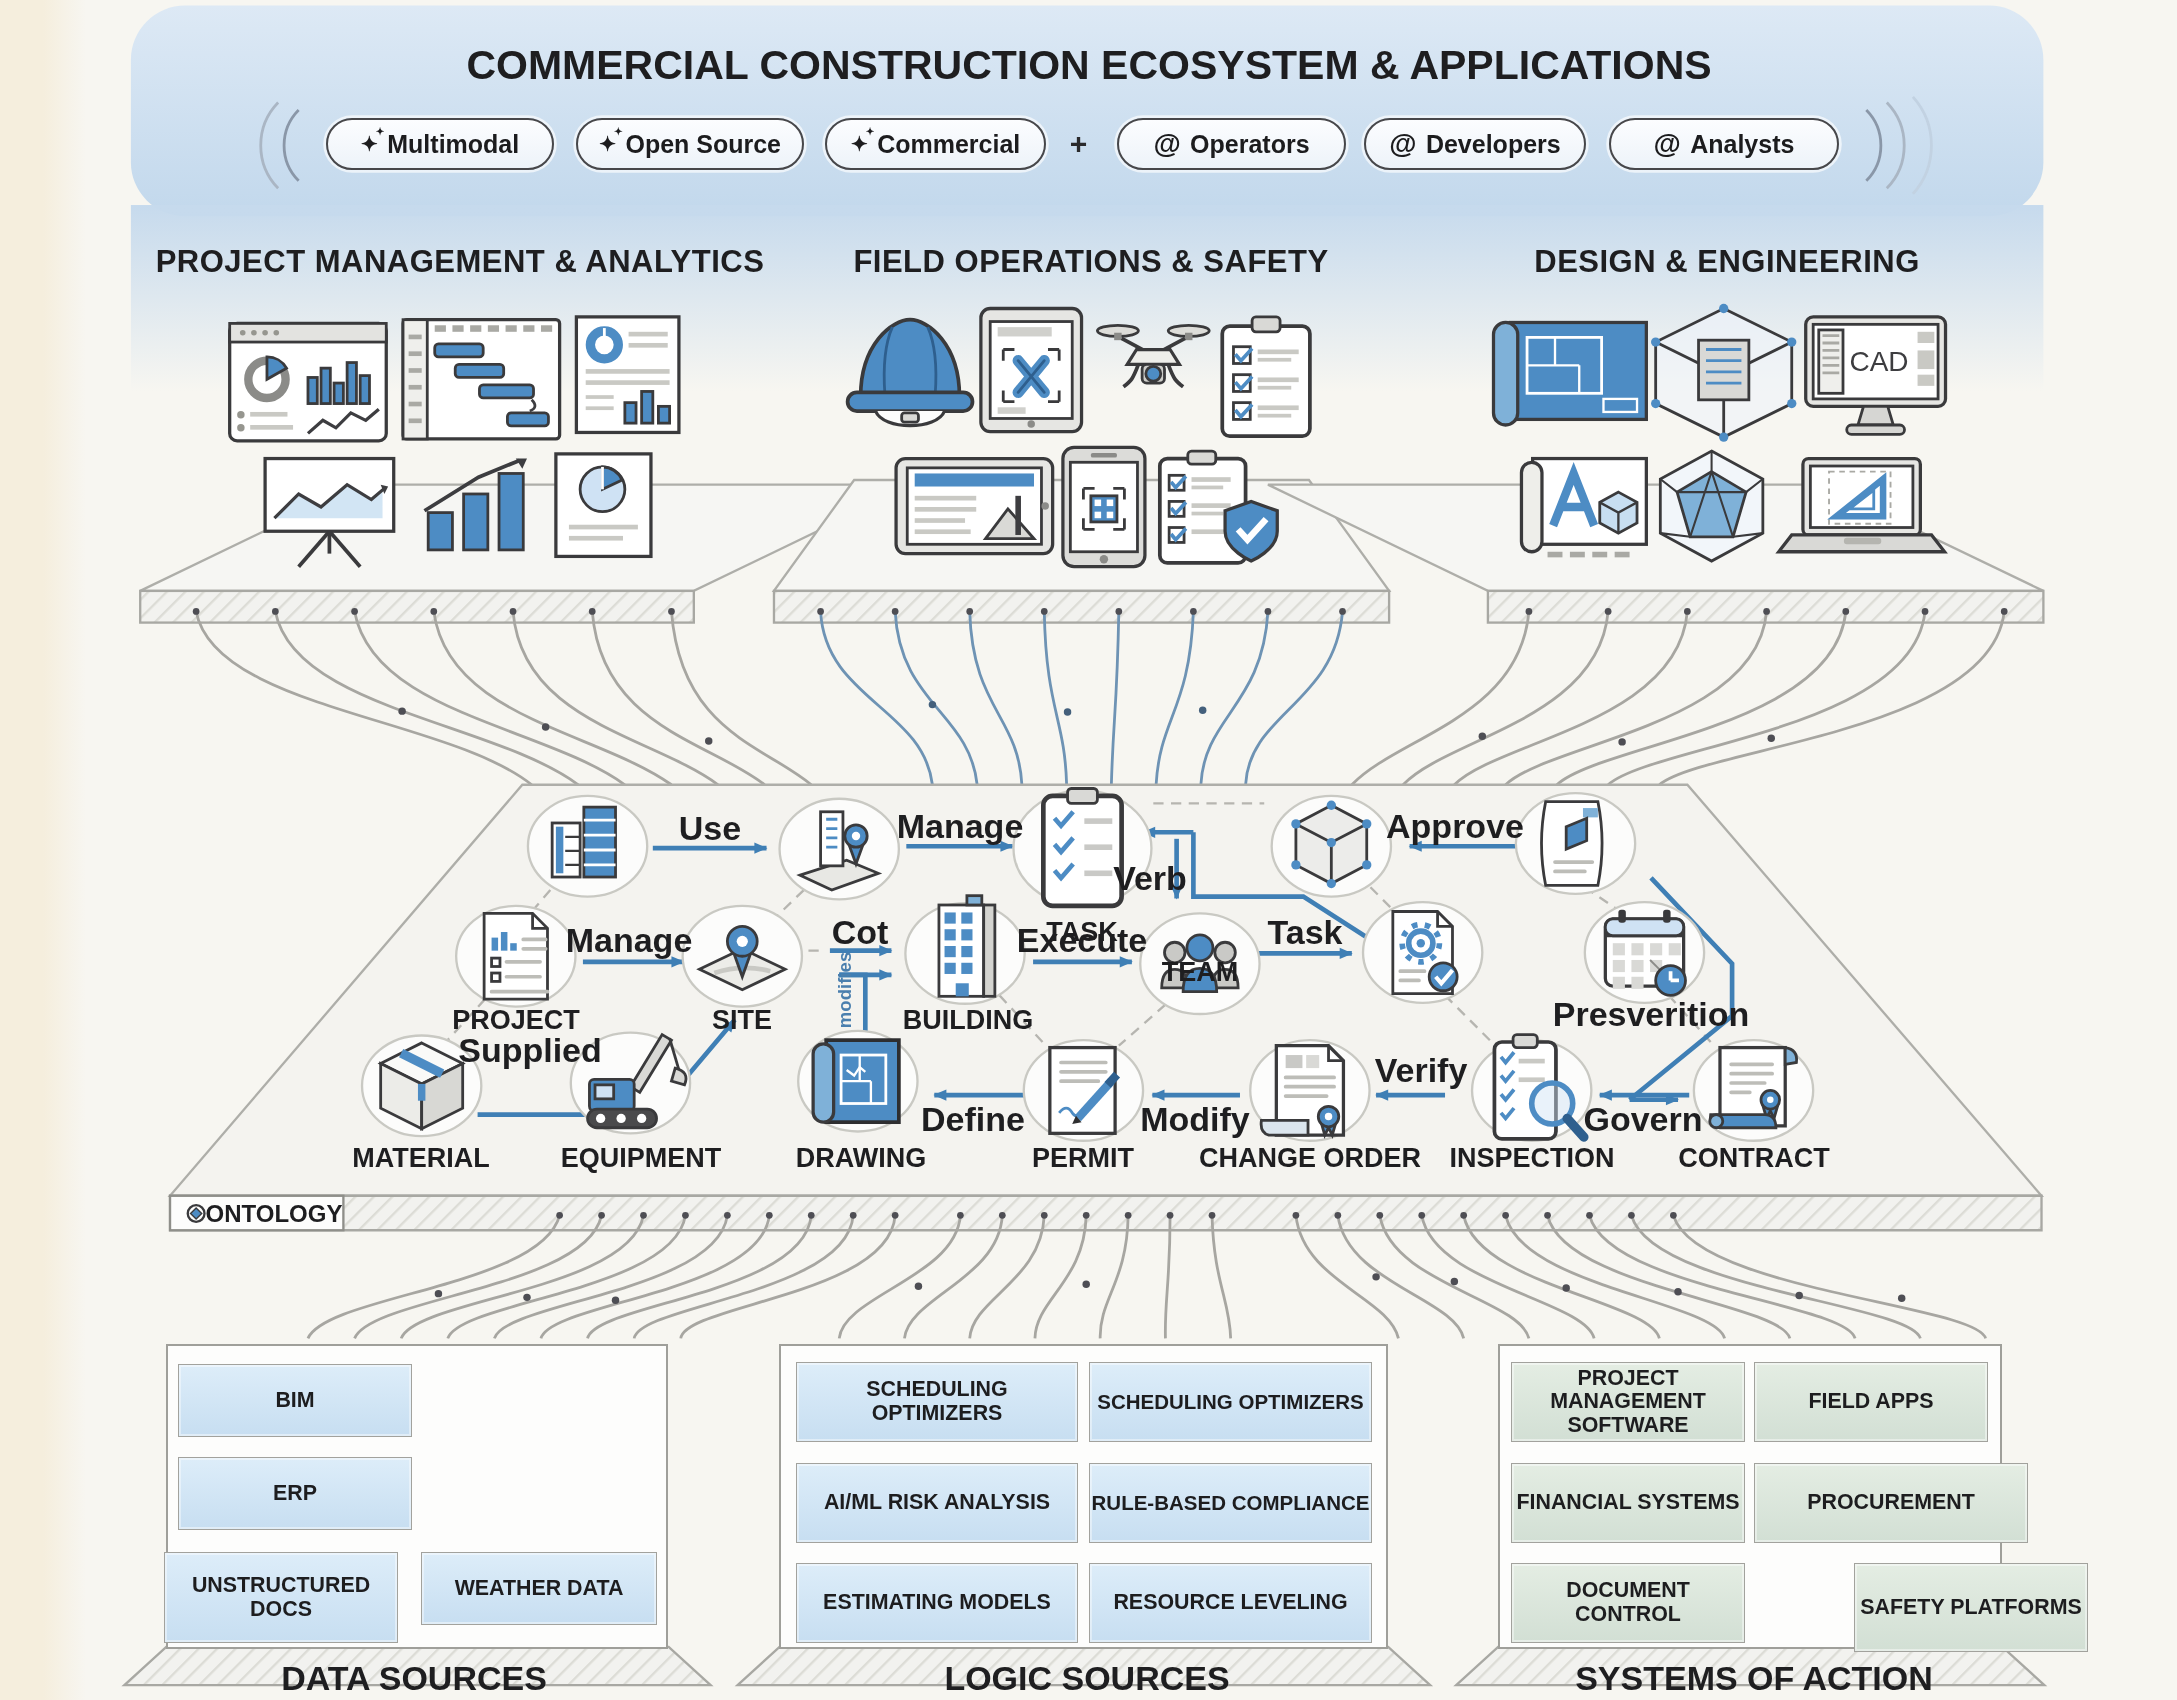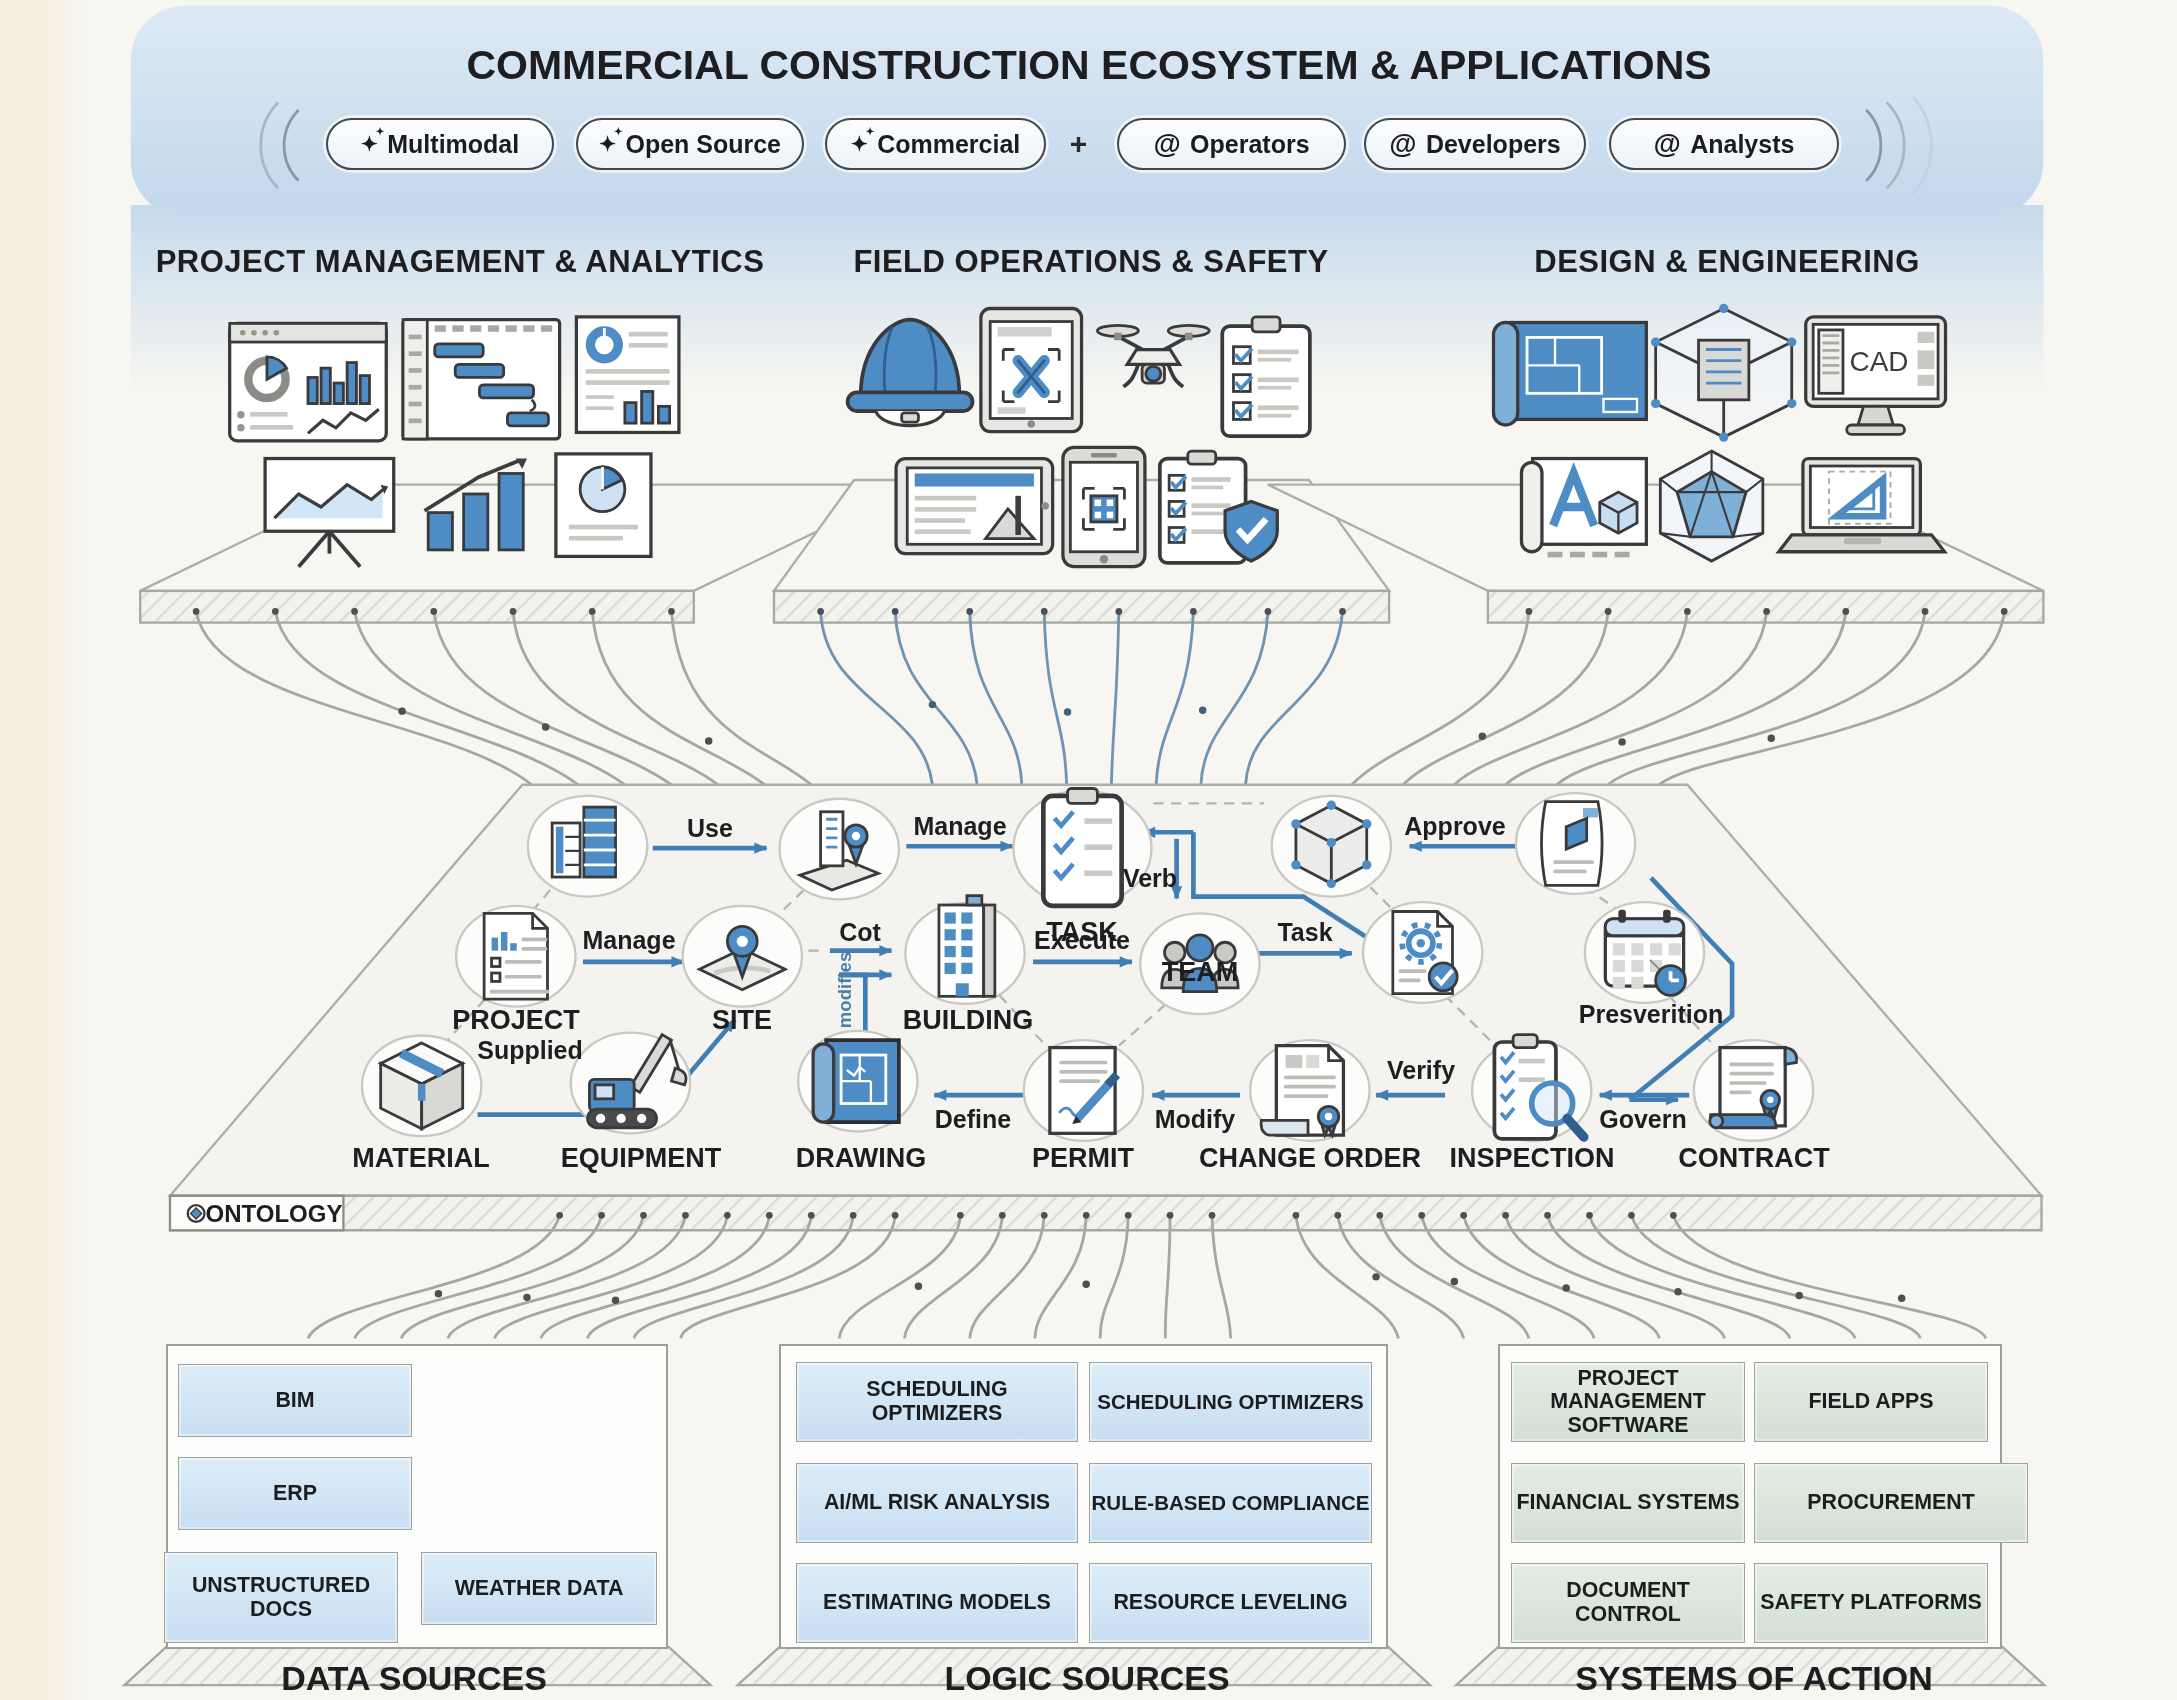--- a/index.html
+++ b/index.html
@@ -18,21 +18,21 @@
 .wb{stroke:#6e93b4;stroke-width:3;fill:none}
 .be{stroke:#3f7fb5;stroke-width:5;fill:none}
 .dsh{stroke:#b6b5b0;stroke-width:2.5;stroke-dasharray:11 8;fill:none}
 .ln{stroke:#bdbdb8;stroke-width:4;fill:none;stroke-linecap:round}
 .wln{stroke:#fff;stroke-width:3;fill:none}
 .t{position:absolute;transform:translate(-50%,-50%);font-weight:700;color:#1e1e20;white-space:nowrap}
 .title{font-size:41px;letter-spacing:0}
 .ptitle{font-size:31px;letter-spacing:0.5px}
 .btitle{font-size:34px}
 .n{font-size:27px}
-.e{font-size:25px}
+.e{font-size:34px}
 .tab{font-size:24px}
 .cad{font-size:28px;font-weight:400;color:#3d3d40}
 .vert{transform:translate(-50%,-50%) rotate(-90deg);color:#4a7fae;font-size:18.6px;font-weight:700}
 .pill{position:absolute;top:118px;height:52px;box-sizing:border-box;border:2.8px solid #47474a;border-radius:28px;
   background:linear-gradient(#fcfdff,#edf3f9);display:flex;align-items:center;justify-content:center;gap:9.3px;
   font-size:25px;font-weight:700;color:#1c1c1e;box-shadow:0 0 0 2.8px rgba(255,255,255,.65)}
 .picon{font-size:20.5px;line-height:1;position:relative}
 .picon .mini{position:absolute;font-size:10.3px;right:-6.5px;top:-6.5px}
 .plus{position:absolute;top:118px;height:52px;display:flex;align-items:center;justify-content:center;
   font-weight:700;font-size:30px;color:#2a2a2c}
@@ -756,21 +756,21 @@
     </div>
 <div class="bx bx-green" style="left:1511px;top:1463px;width:234px;height:80px">
       <span>FINANCIAL SYSTEMS</span>
     </div>
 <div class="bx bx-green" style="left:1754px;top:1463px;width:274px;height:80px">
       <span>PROCUREMENT</span>
     </div>
 <div class="bx bx-green" style="left:1511px;top:1563px;width:234px;height:80px">
       <span>DOCUMENT CONTROL</span>
     </div>
-<div class="bx bx-green" style="left:1754px;top:1563px;width:234px;height:80px">
+<div class="bx bx-green" style="left:1854px;top:1563px;width:234px;height:89px">
       <span>SAFETY PLATFORMS</span>
     </div>
 
 <div class="t btitle" style="left:414px;top:1678px">DATA SOURCES</div>
 <div class="t btitle" style="left:1087px;top:1678px">LOGIC SOURCES</div>
 <div class="t btitle" style="left:1754px;top:1678px">SYSTEMS OF ACTION</div>
 
 </div>
 
 

